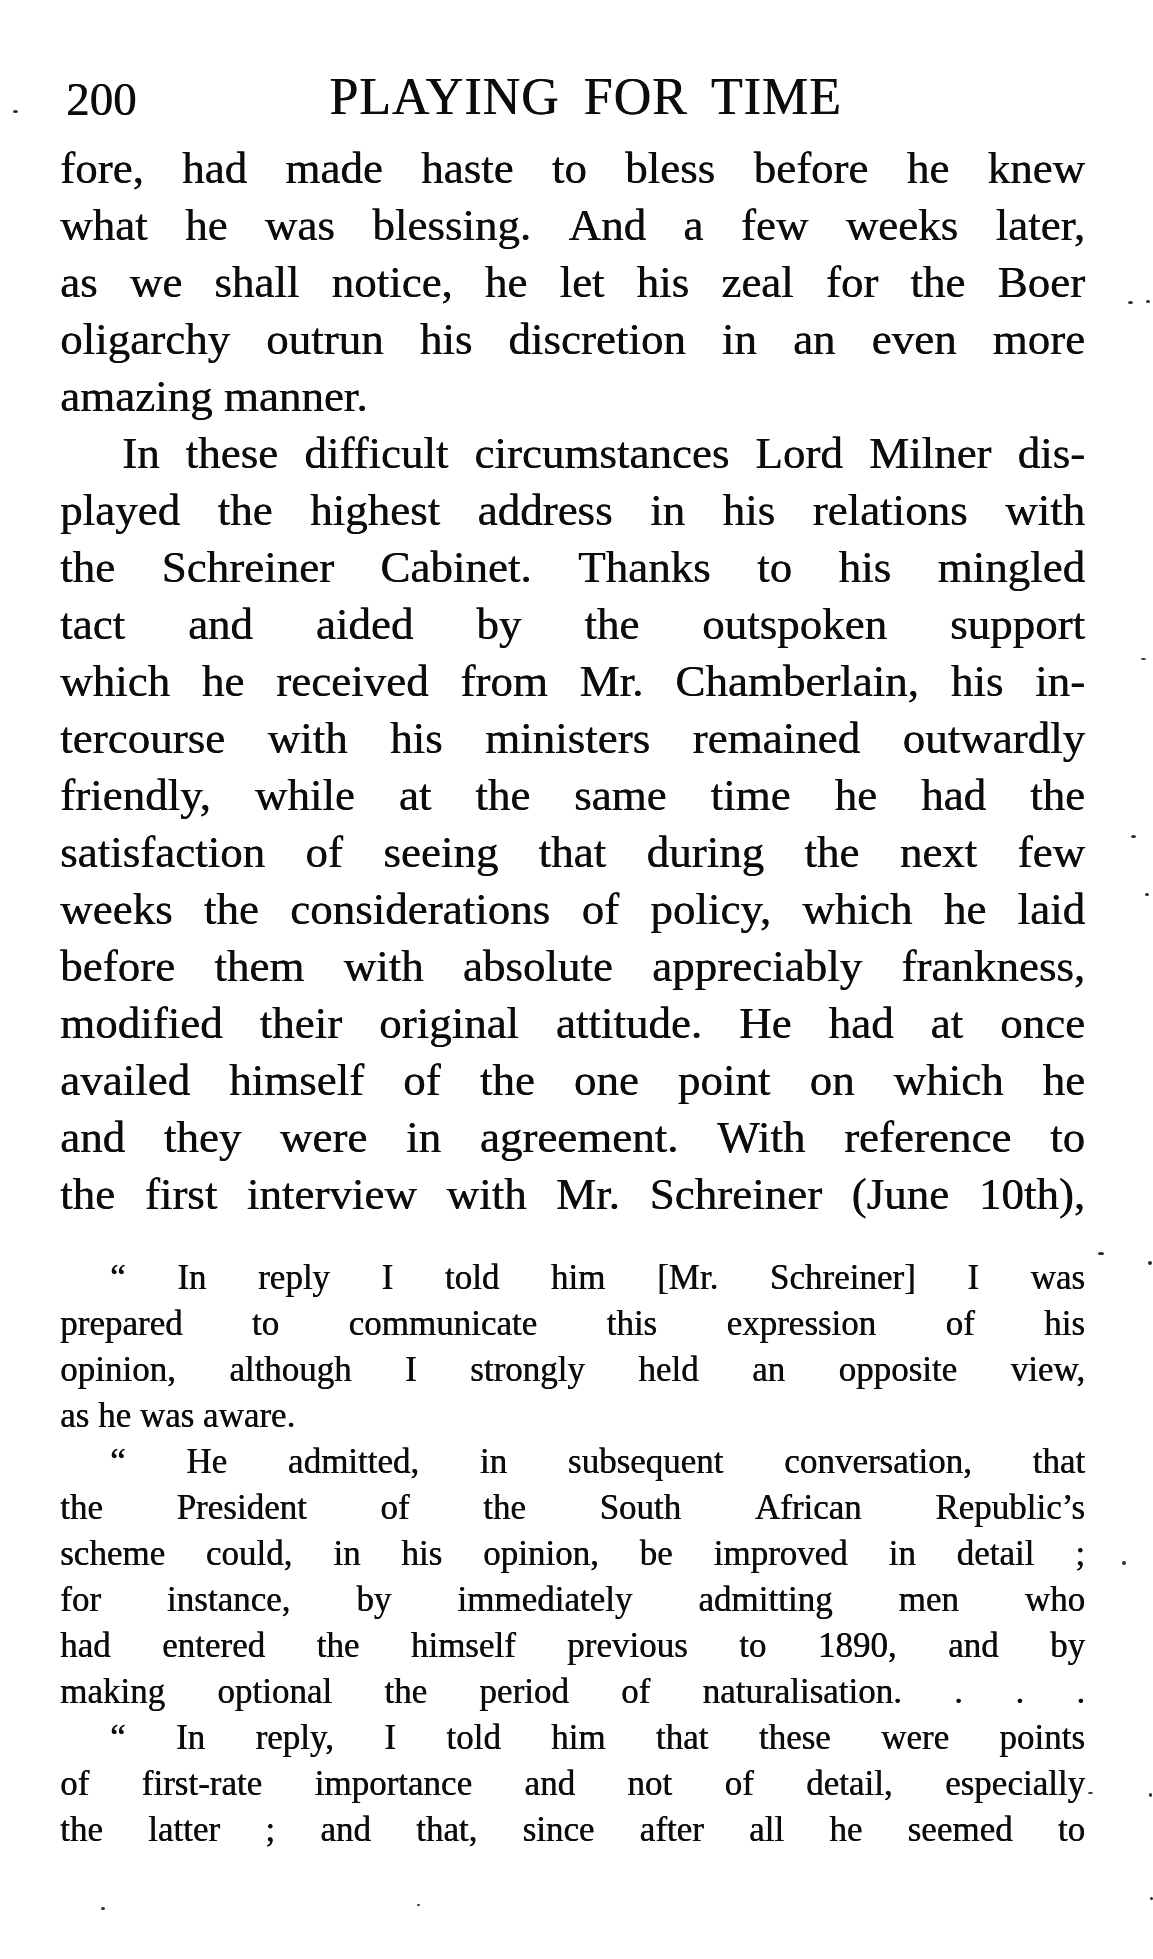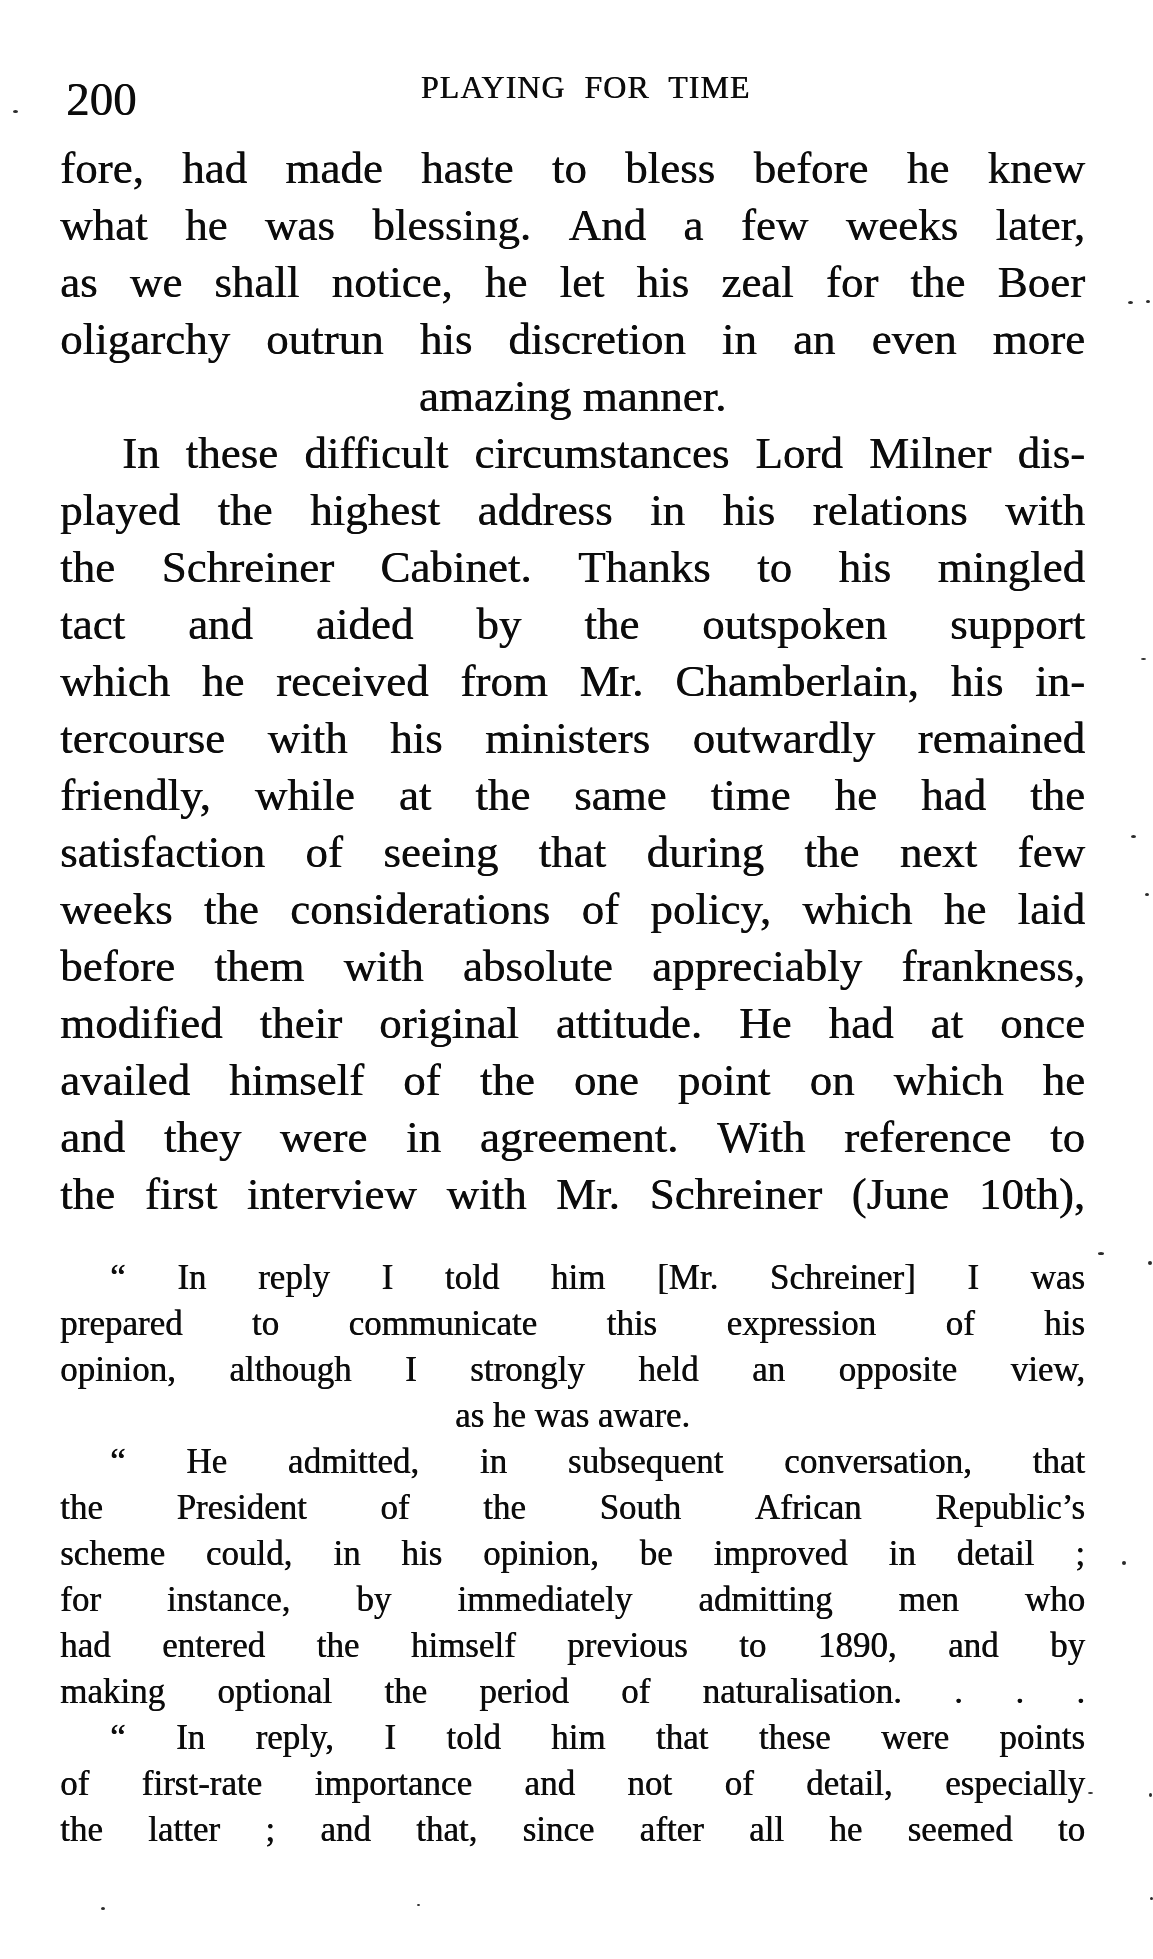--- a/index.html
+++ b/index.html
@@ -23,38 +23,38 @@
     left: 66px;
     top: 76px;
     font-size: 47px;
     line-height: 1;
   }
   .running-title {
     position: absolute;
     left: 50%;
     top: 71px;
     transform: translateX(calc(-50% + 9px));
-    font-size: 32px;
+    font-size: 52px;
     line-height: 1;
     letter-spacing: 1px;
     word-spacing: 10px;
     white-space: nowrap;
   }
   .page-body {
     position: absolute;
     left: 60px;
     top: 140px;
     width: 1025px;
   }
   .para { margin: 0; }
   .para.main  { font-size: 45px; line-height: 57px; }
   .para.quote { font-size: 35px; line-height: 46px; }
   .para.main + .para.quote { margin-top: 32px; }
 
-  .line { white-space: nowrap; text-align: center; }
+  .line { white-space: nowrap; }
   .line.just {
     display: flex;
     justify-content: space-between;
     white-space: normal;
   }
   .para.main  .line.indent { padding-left: 62px; }
   .para.quote .line.indent { padding-left: 50px; }
 
   .speck {
     position: absolute;
@@ -166,22 +166,22 @@
           <span>Mr.</span>
           <span>Chamberlain,</span>
           <span>his</span>
           <span>in-</span>
         </div>
         <div class="line just">
           <span>tercourse</span>
           <span>with</span>
           <span>his</span>
           <span>ministers</span>
+          <span>remained</span>
           <span>outwardly</span>
-          <span>remained</span>
         </div>
         <div class="line just">
           <span>friendly,</span>
           <span>while</span>
           <span>at</span>
           <span>the</span>
           <span>same</span>
           <span>time</span>
           <span>he</span>
           <span>had</span>

